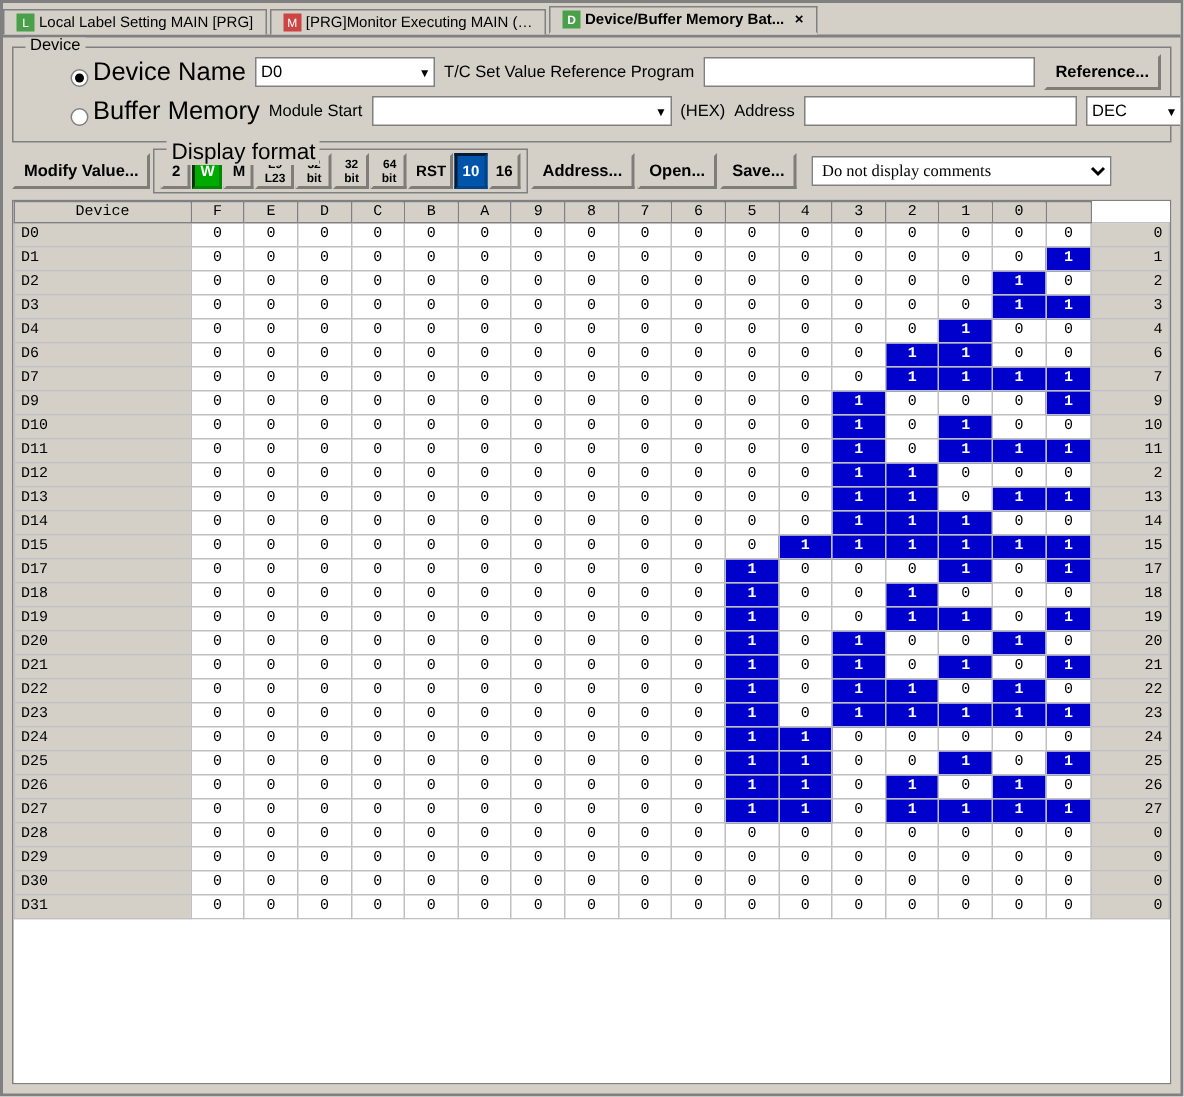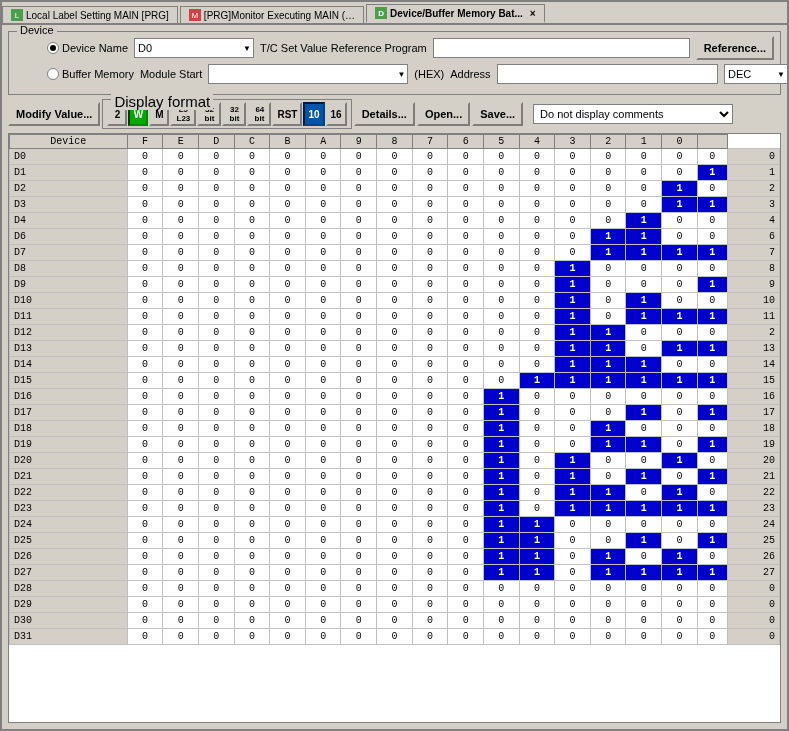--- a/index.html
+++ b/index.html
@@ -76,23 +76,23 @@
       font-size: 11px;
     }
     .device-row {
       display: flex;
       align-items: center;
       gap: 6px;
       margin-bottom: 4px;
     }
     .radio-label {
       display: flex;
-      align-items: flex-start;
+      align-items: flex-end;
       gap: 3px;
-      font-size: 11px;
+      font-size: 17px;
       padding-left: 32px;
     }
     .radio-btn {
       width: 12px;
       height: 12px;
       border-radius: 50%;
       border: 1px solid #808080;
       background: white;
       display: inline-block;
       position: relative;
@@ -226,20 +226,21 @@
       margin-left: 8px;
       gap: 2px;
     }
     .comments-select {
       border: 1px solid #808080;
       background: white;
       height: 20px;
       font-size: 11px;
       width: 200px;
       padding: 0 2px;
+      font-family: Liberation Serif, serif;
     }
     .bit-col-header { font-size: 9px; }
   </style>
 </head>
 <body>
 
 <div class="window">
 
   <div class="tab-bar">
     <div class="tab">
@@ -311,21 +312,21 @@
         <button class="format-btn">M</button>
         <button class="format-btn" style="font-size:8px;min-width:26px;">L9<br>L23</button>
         <button class="format-btn" style="font-size:8px;min-width:24px;">32<br>bit</button>
         <button class="format-btn" style="font-size:8px;min-width:24px;">32<br>bit</button>
         <button class="format-btn" style="font-size:8px;min-width:24px;text-align:right;">64<br>bit</button>
         <button class="format-btn" style="font-size:10px;">RST</button>
         <button class="format-btn active-blue">10</button>
         <button class="format-btn">16</button>
       </div>
 
-      <button class="btn">Details...</button>
+      <button class="btn">Address...</button>
       <button class="btn">Open...</button>
       <button class="btn">Save...</button>
 
       <div class="comments-dropdown">
         <div style="position:relative;width:210px;">
           <select class="comments-select">
             <option>Do not display comments</option>
             <option>Display comments</option>
           </select>
         </div>
@@ -500,41 +501,20 @@
                   <td class="cell-zero">0</td>
                   <td class="cell-zero">0</td>
                   <td class="cell-zero">0</td>
                   <td class="cell-one">1</td>
                   <td class="cell-one">1</td>
                   <td class="cell-one">1</td>
                   <td class="cell-one">1</td>
                   <td class="value-col">7</td>
                 </tr>
                 <tr>
-                  <td class="device-col">D8</td>
-                  <td class="cell-zero">0</td>
-                  <td class="cell-zero">0</td>
-                  <td class="cell-zero">0</td>
-                  <td class="cell-zero">0</td>
-                  <td class="cell-zero">0</td>
-                  <td class="cell-zero">0</td>
-                  <td class="cell-zero">0</td>
-                  <td class="cell-zero">0</td>
-                  <td class="cell-zero">0</td>
-                  <td class="cell-zero">0</td>
-                  <td class="cell-zero">0</td>
-                  <td class="cell-zero">0</td>
-                  <td class="cell-one">1</td>
-                  <td class="cell-zero">0</td>
-                  <td class="cell-zero">0</td>
-                  <td class="cell-zero">0</td>
-                  <td class="cell-zero">0</td>
-                  <td class="value-col">8</td>
-                </tr>
-                <tr>
                   <td class="device-col">D9</td>
                   <td class="cell-zero">0</td>
                   <td class="cell-zero">0</td>
                   <td class="cell-zero">0</td>
                   <td class="cell-zero">0</td>
                   <td class="cell-zero">0</td>
                   <td class="cell-zero">0</td>
                   <td class="cell-zero">0</td>
                   <td class="cell-zero">0</td>
                   <td class="cell-zero">0</td>
@@ -666,41 +646,20 @@
                   <td class="cell-zero">0</td>
                   <td class="cell-zero">0</td>
                   <td class="cell-zero">0</td>
                   <td class="cell-one">1</td>
                   <td class="cell-one">1</td>
                   <td class="cell-one">1</td>
                   <td class="cell-one">1</td>
                   <td class="cell-one">1</td>
                   <td class="cell-one">1</td>
                   <td class="value-col">15</td>
-                </tr>
-                <tr>
-                  <td class="device-col">D16</td>
-                  <td class="cell-zero">0</td>
-                  <td class="cell-zero">0</td>
-                  <td class="cell-zero">0</td>
-                  <td class="cell-zero">0</td>
-                  <td class="cell-zero">0</td>
-                  <td class="cell-zero">0</td>
-                  <td class="cell-zero">0</td>
-                  <td class="cell-zero">0</td>
-                  <td class="cell-zero">0</td>
-                  <td class="cell-zero">0</td>
-                  <td class="cell-one">1</td>
-                  <td class="cell-zero">0</td>
-                  <td class="cell-zero">0</td>
-                  <td class="cell-zero">0</td>
-                  <td class="cell-zero">0</td>
-                  <td class="cell-zero">0</td>
-                  <td class="cell-zero">0</td>
-                  <td class="value-col">16</td>
                 </tr>
                 <tr>
                   <td class="device-col">D17</td>
                   <td class="cell-zero">0</td>
                   <td class="cell-zero">0</td>
                   <td class="cell-zero">0</td>
                   <td class="cell-zero">0</td>
                   <td class="cell-zero">0</td>
                   <td class="cell-zero">0</td>
                   <td class="cell-zero">0</td>

